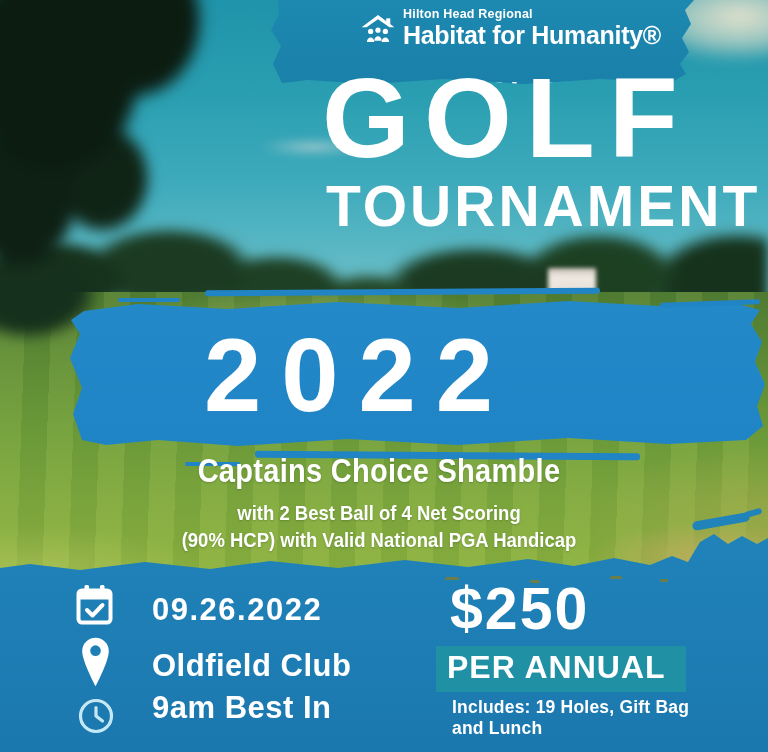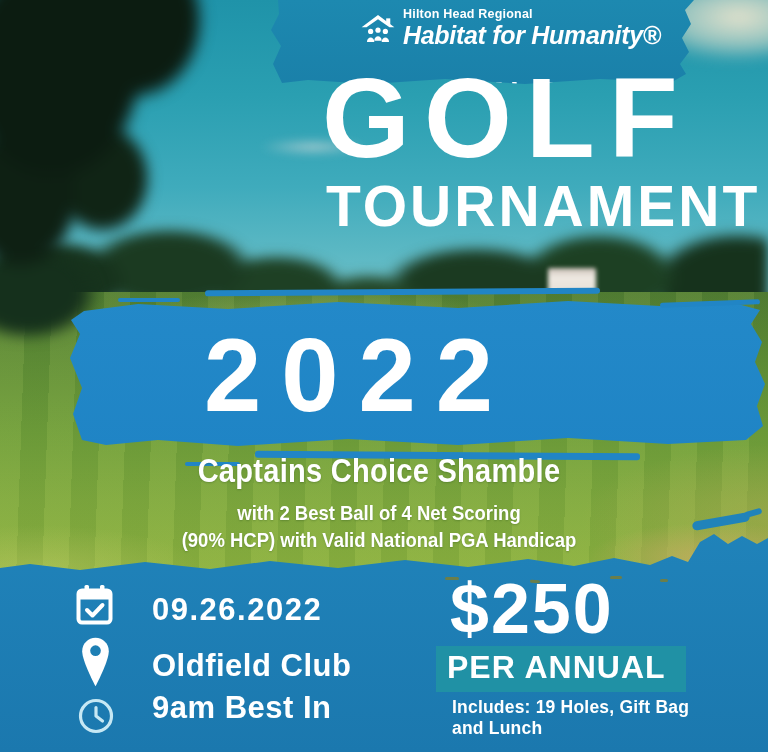--- a/index.html
+++ b/index.html
@@ -43,21 +43,21 @@
       radial-gradient(ellipse 80px 100px at 22% 60%, #0e2013 60%, transparent 76%),
       radial-gradient(ellipse 70px 80px at 55% 55%, #102415 55%, transparent 73%),
       radial-gradient(ellipse 95px 65px at 25% 86%, #15301c 55%, transparent 76%); }
   
   .top-band { position:absolute; left:270px; top:0; width:424px; height:88px; z-index:4;
     background:linear-gradient(180deg,#1d89b0 0%,#1a80a9 100%);
     clip-path:polygon(8px 0px,424px 0px,415px 10px,421px 24px,412px 38px,419px 52px,410px 64px,416px 74px,402px 82px,330px 79px,255px 84px,175px 79px,100px 84px,38px 80px,12px 83px,3px 64px,11px 46px,1px 30px,9px 14px); }
   .brand-row { position:absolute; left:90px; top:7px; display:flex; align-items:flex-start; gap:7px; }
   .brand-icon { width:36px; height:32px; margin-top:6px; flex:0 0 auto; }
   .brand-region { font-size:12.5px; font-weight:bold; letter-spacing:.2px; line-height:15px; }
-  .brand-org { font-size:25px; font-weight:bold; letter-spacing:-.3px; line-height:27px;font-style:italic; }
+  .brand-org { font-size:25px; font-weight:bold; letter-spacing:-.3px; line-height:27px; }
   .event-line { position:absolute; left:58px; top:51px; font-size:30px; font-weight:bold; letter-spacing:.5px;margin-top:24px; }
   
   .ball { position:absolute; left:104px; top:24px; width:212px; height:214px; border-radius:50%; z-index:5;
     background:radial-gradient(circle at 36% 30%, #ffffff 0%, #fdfdfd 38%, #eceef0 58%, #d3d7db 80%, #bfc5cb 96%);
     box-shadow:inset -12px -18px 32px rgba(100,112,126,.38), inset 8px 10px 20px rgba(255,255,255,.9), 0 6px 18px rgba(20,50,60,.18); }
   .ball::before { content:""; position:absolute; inset:4px; border-radius:50%;
     background-image:
       radial-gradient(circle 6px at 11px 11px, rgba(140,152,164,.34) 0 4px, rgba(255,255,255,.55) 4.5px 5.5px, transparent 6.5px),
       radial-gradient(circle 6px at 11px 11px, rgba(140,152,164,.30) 0 4px, rgba(255,255,255,.5) 4.5px 5.5px, transparent 6.5px);
     background-size:22px 22px, 22px 22px; background-position:0 0, 11px 11px; opacity:.85; }
@@ -121,21 +121,21 @@
   .k4 { left:660px; top:51px; width:8px; height:3px; }
   .detail-icon { position:absolute; left:76px; }
   .di-1 { top:56px; width:37px; height:42px; }
   .di-2 { top:108px; left:81px; width:29px; height:52px; }
   .di-3 { top:170px; left:78px; width:36px; height:36px; }
   .detail-label { position:absolute; left:152px; font-size:31px; font-weight:bold; letter-spacing:.5px; }
   .dl-1 { top:64px; letter-spacing:1.5px; }
   .dl-2 { top:120px; }
   .dl-3 { top:162px; }
   .pricing { position:absolute; left:436px; top:50px; width:260px; }
-  .price-amount { font-size:70px; font-weight:bold; letter-spacing:2px; padding-left:14px; line-height:62px; }
+  .price-amount { font-size:59px; font-weight:bold; letter-spacing:2px; padding-left:14px; line-height:62px; }
   .per-player { display:inline-block; margin-top:6px; background:rgba(33,146,164,.92);
     padding:3px 20px 6px 11px; font-size:32px; font-weight:bold; letter-spacing:1px; }
   .includes { margin-top:5px; padding-left:16px; font-size:17.5px; font-weight:bold; line-height:21px; letter-spacing:.2px; }
 </style>
 </head>
 <body>
 
 <div class="poster">
 
   <div class="sky"></div>

